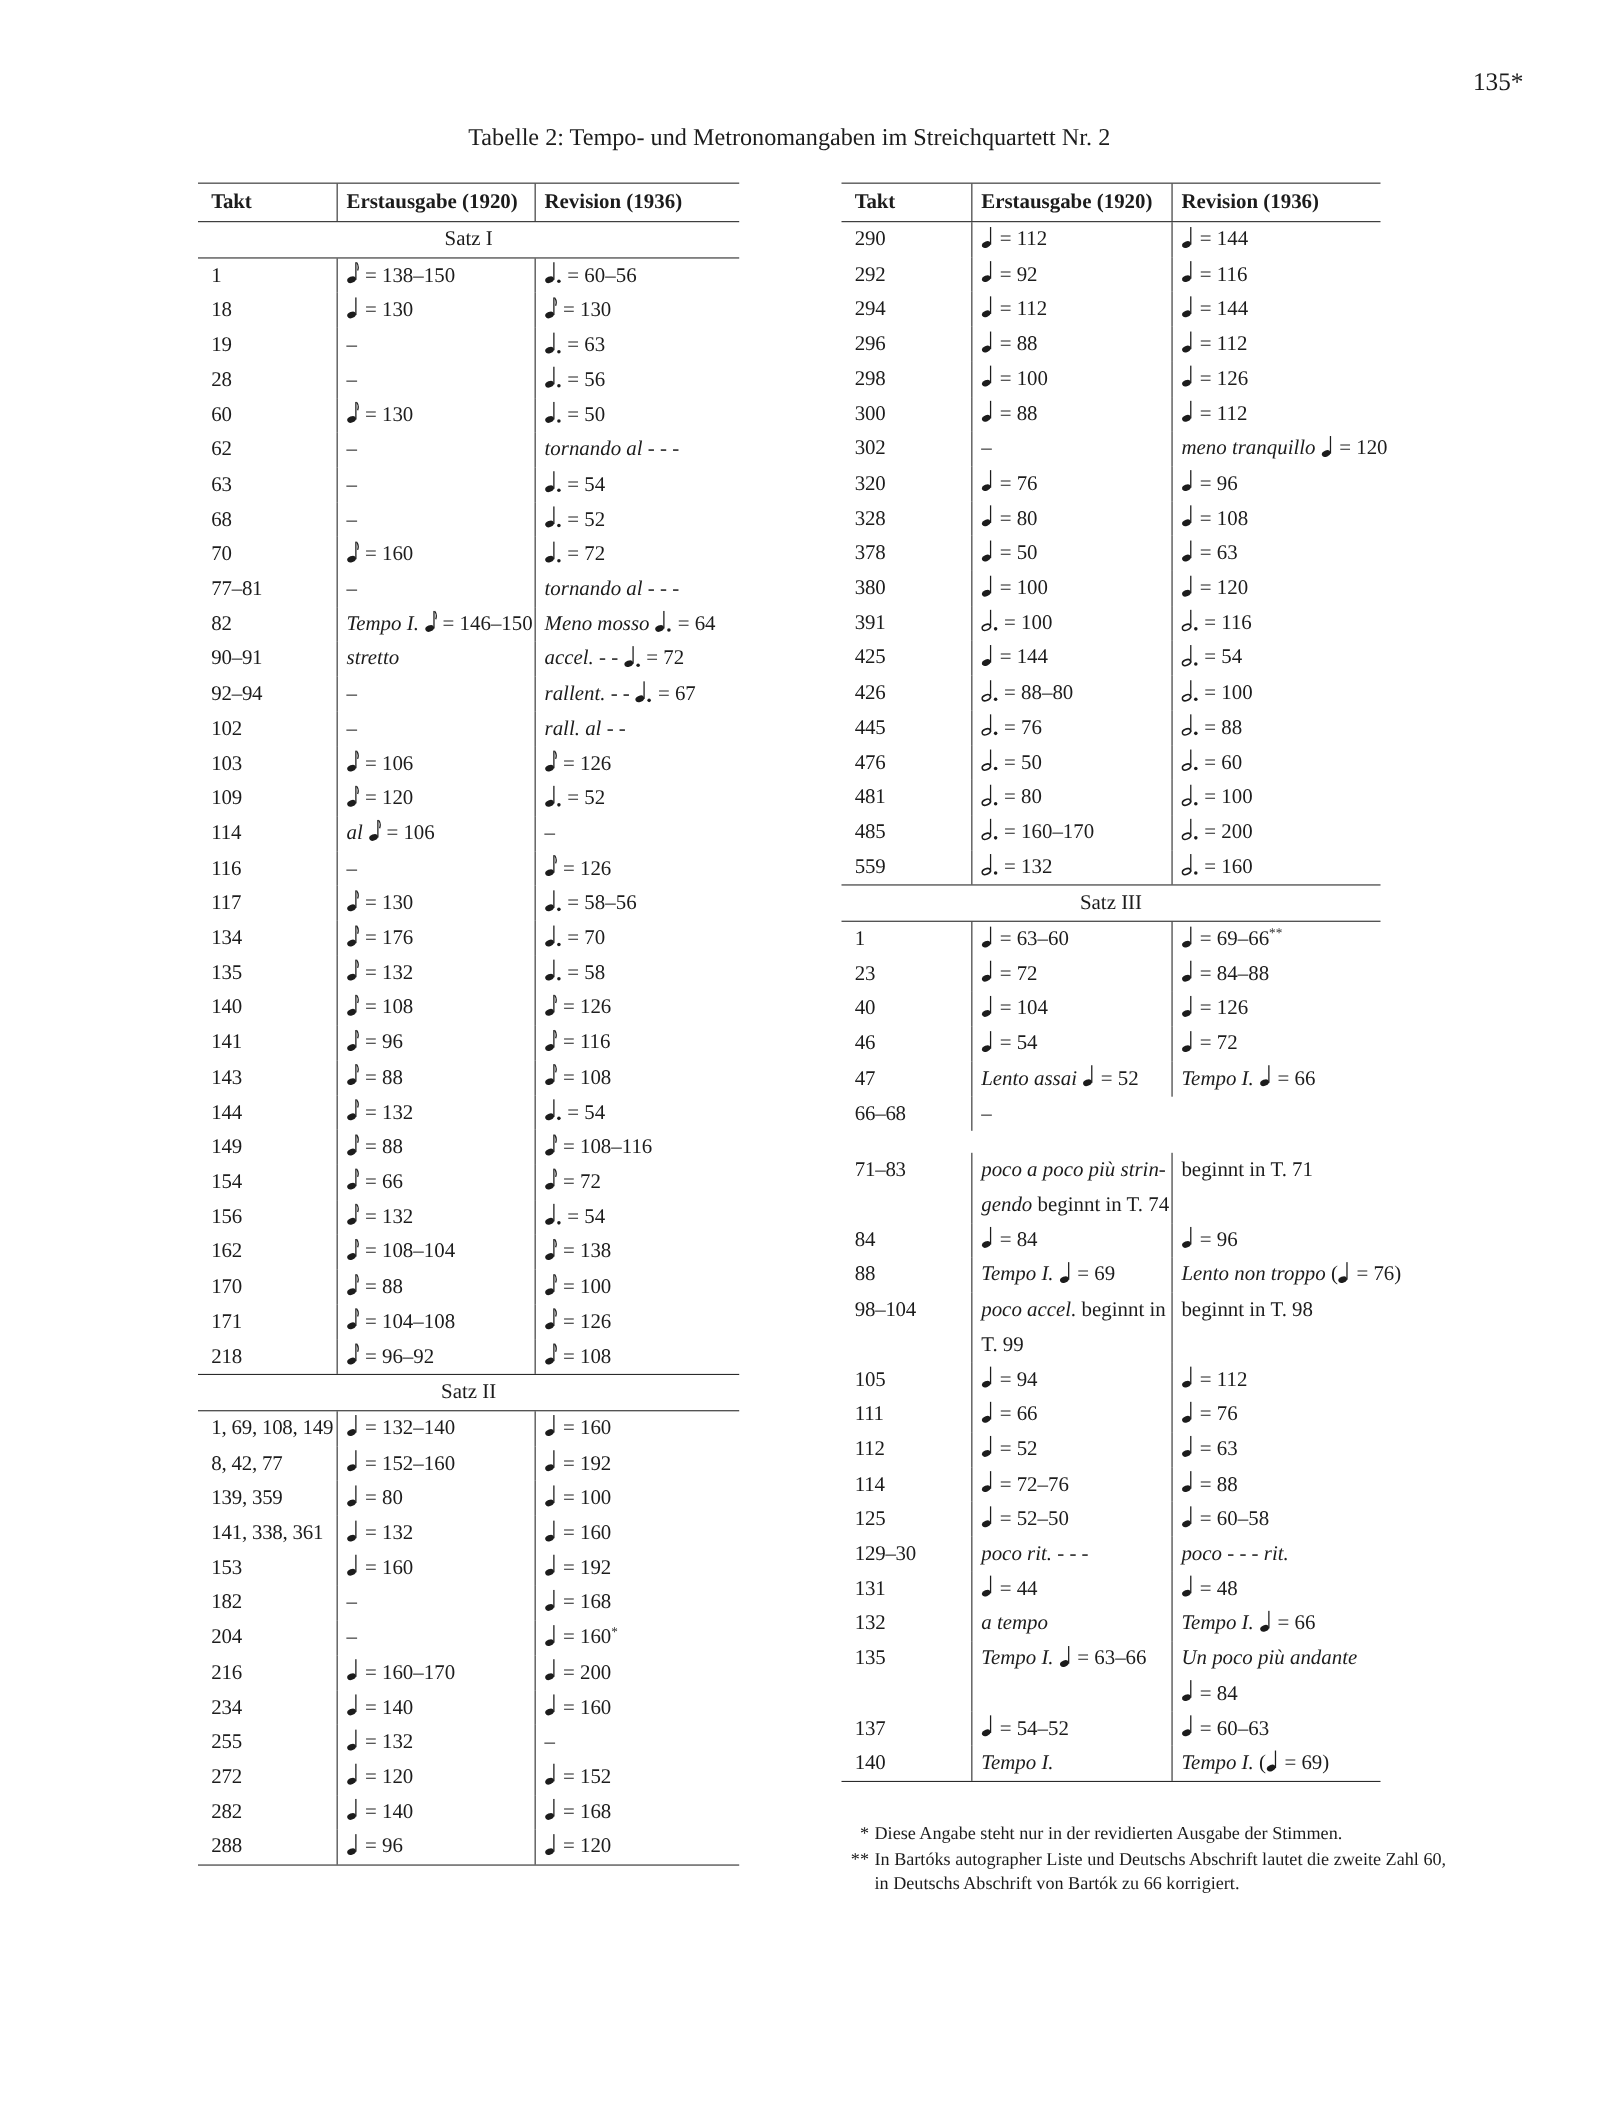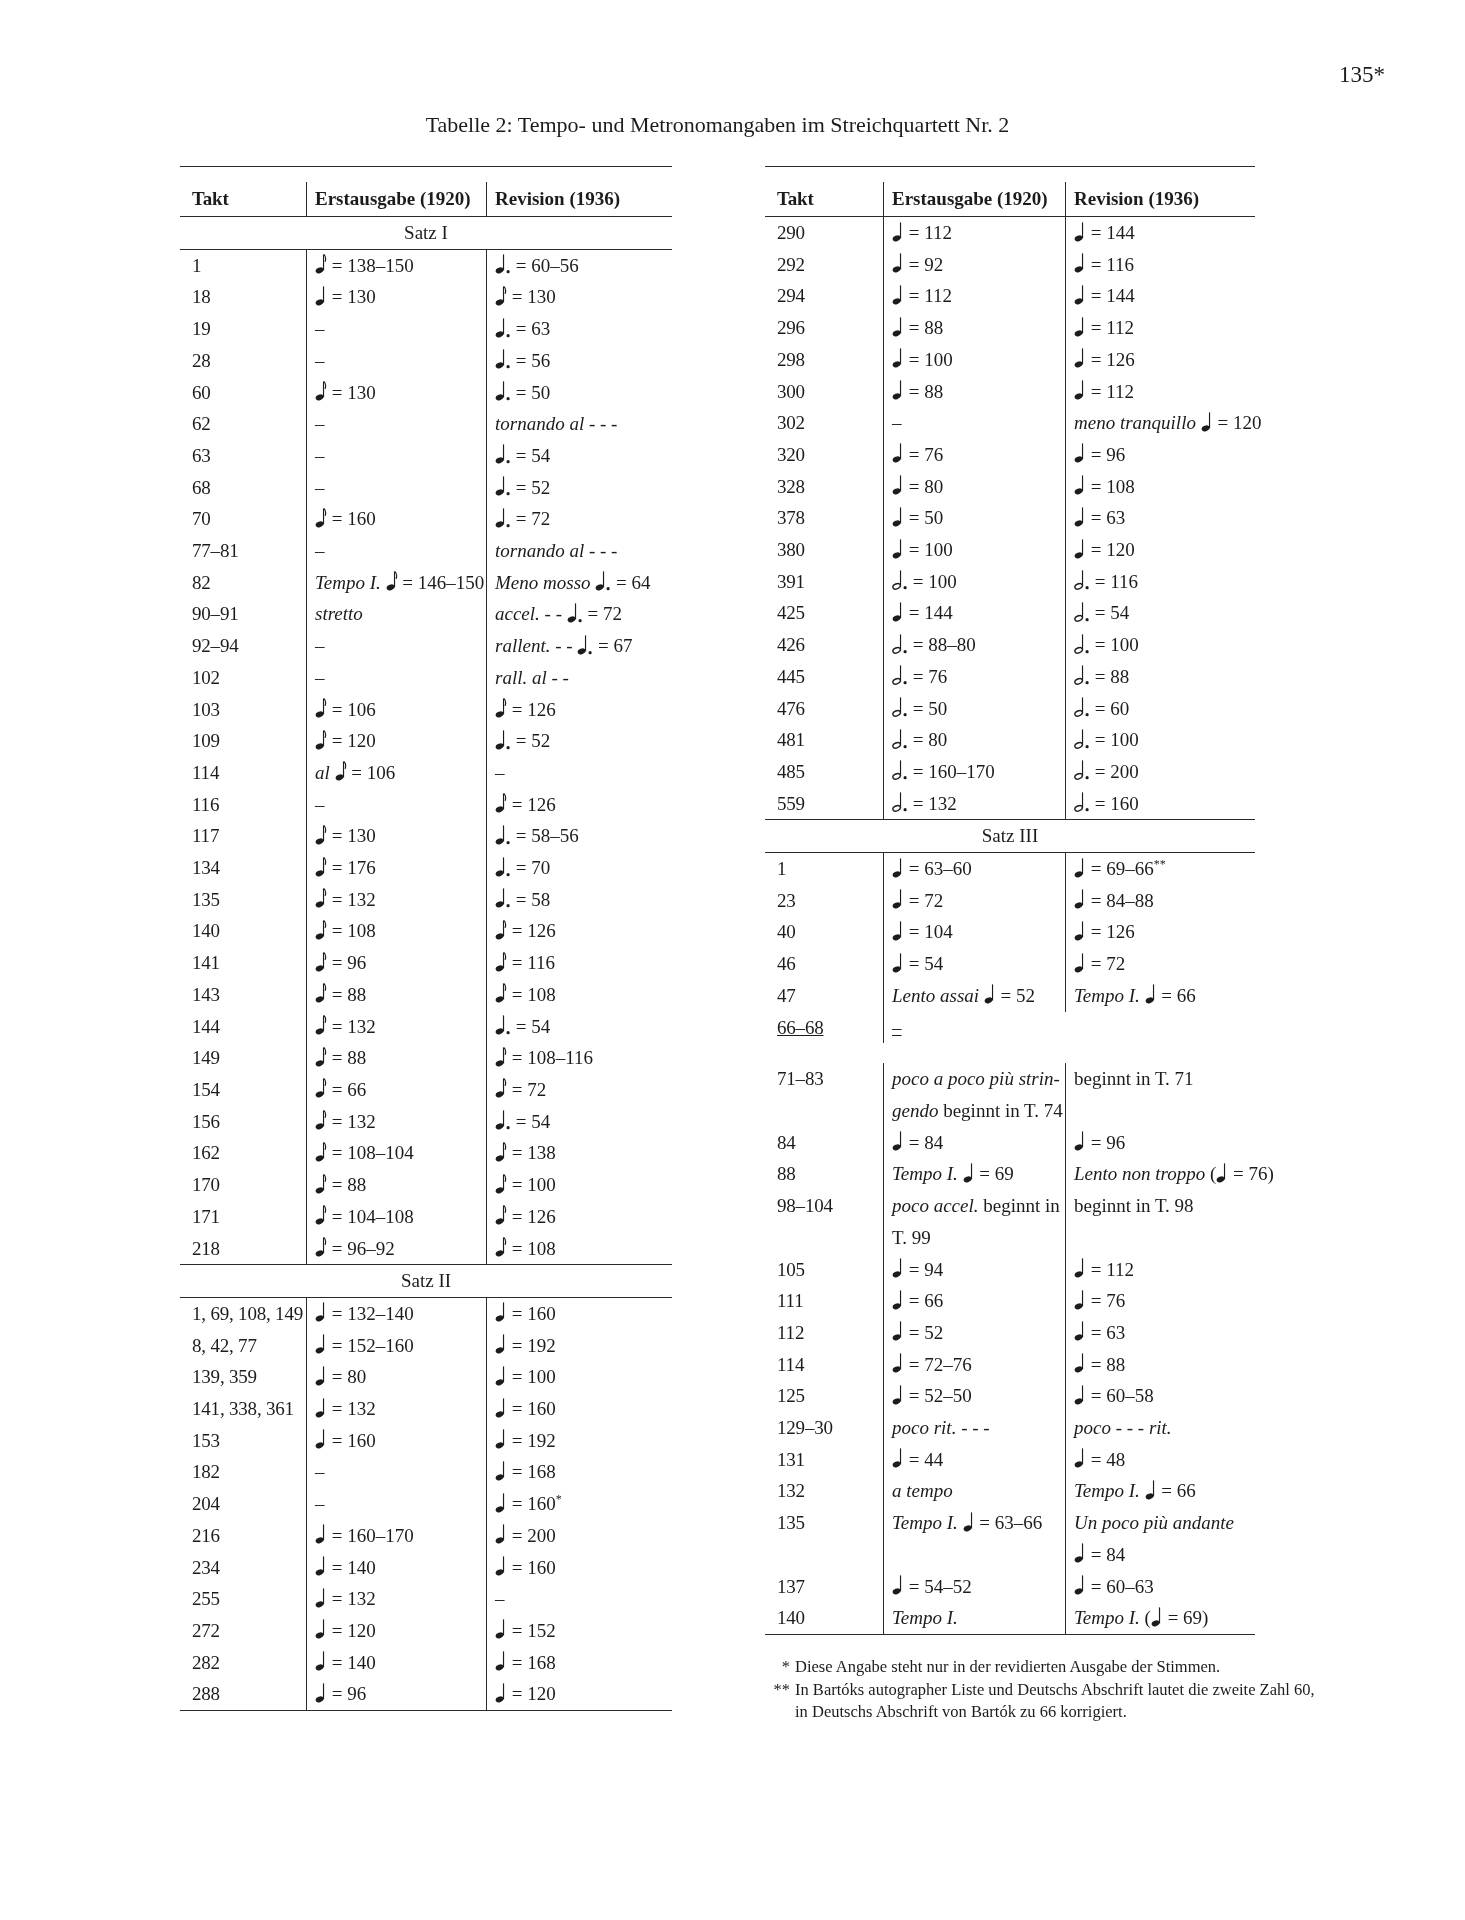--- a/index.html
+++ b/index.html
@@ -4,25 +4,25 @@
 <style>
   html,body{margin:0;padding:0;background:#ffffff;}
   .page{position:relative;width:1465px;height:1920px;background:#ffffff;
         font-family:"Liberation Serif",serif;color:#1c1c1c;overflow:hidden;}
   .pagenum{position:absolute;top:62px;right:80px;font-size:23px;}
   .title{position:absolute;top:112px;left:180px;width:1075px;text-align:center;font-size:22px;}
   .mtable{position:absolute;font-size:19px;}
   #table-left{left:180px;top:166px;width:492px;}
   #table-right{left:765px;top:166px;width:490px;}
   .thead{display:flex;border-top:1.7px solid #2b2b2b;border-bottom:1.4px solid #2b2b2b;font-weight:bold;}
-  .thead .c{line-height:34px;margin-top:15px;}
+  .thead .c{line-height:34px;}
   .sect{text-align:center;border-bottom:1.4px solid #2b2b2b;line-height:31.7px;}
   .tbody{border-bottom:1.4px solid #2b2b2b;}
   .trow{display:flex;}
-  .trow.pad{padding-bottom:20px;text-decoration:underline;}
+  .trow.pad{padding-bottom:20px;}
   .c{line-height:31.7px;padding-right:2px;white-space:nowrap;box-sizing:border-box;flex:none;}
   .c0{padding-left:12px;letter-spacing:-0.2px;}
   .c1,.c2{border-left:1.2px solid #2b2b2b;padding-left:8px;}
   i{font-style:italic;}
   sup{font-size:12px;vertical-align:7px;line-height:0;}
   .note{display:inline-block;vertical-align:-3.5px;}
   #footnotes{position:absolute;left:763px;top:1656px;width:560px;font-size:16.5px;line-height:22.5px;}
   .fnote{display:flex;}
   .fmark{width:27px;text-align:right;padding-right:5px;flex:none;}
 </style>

